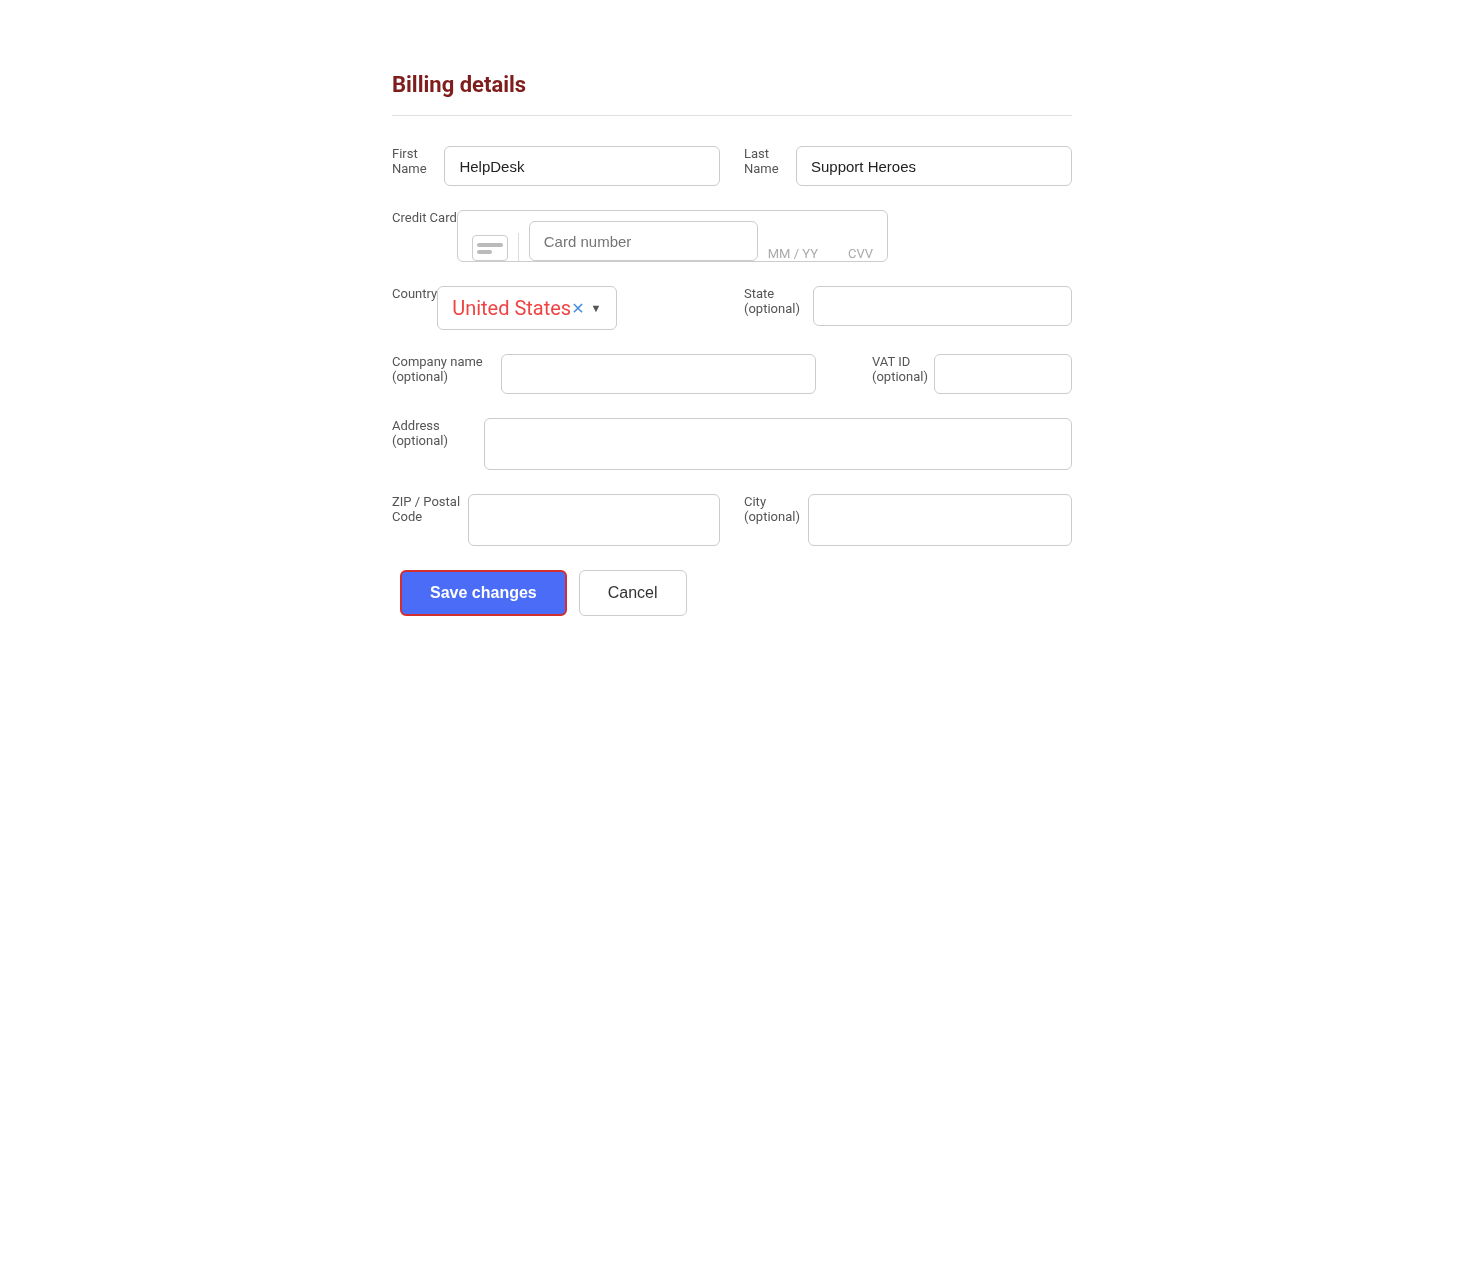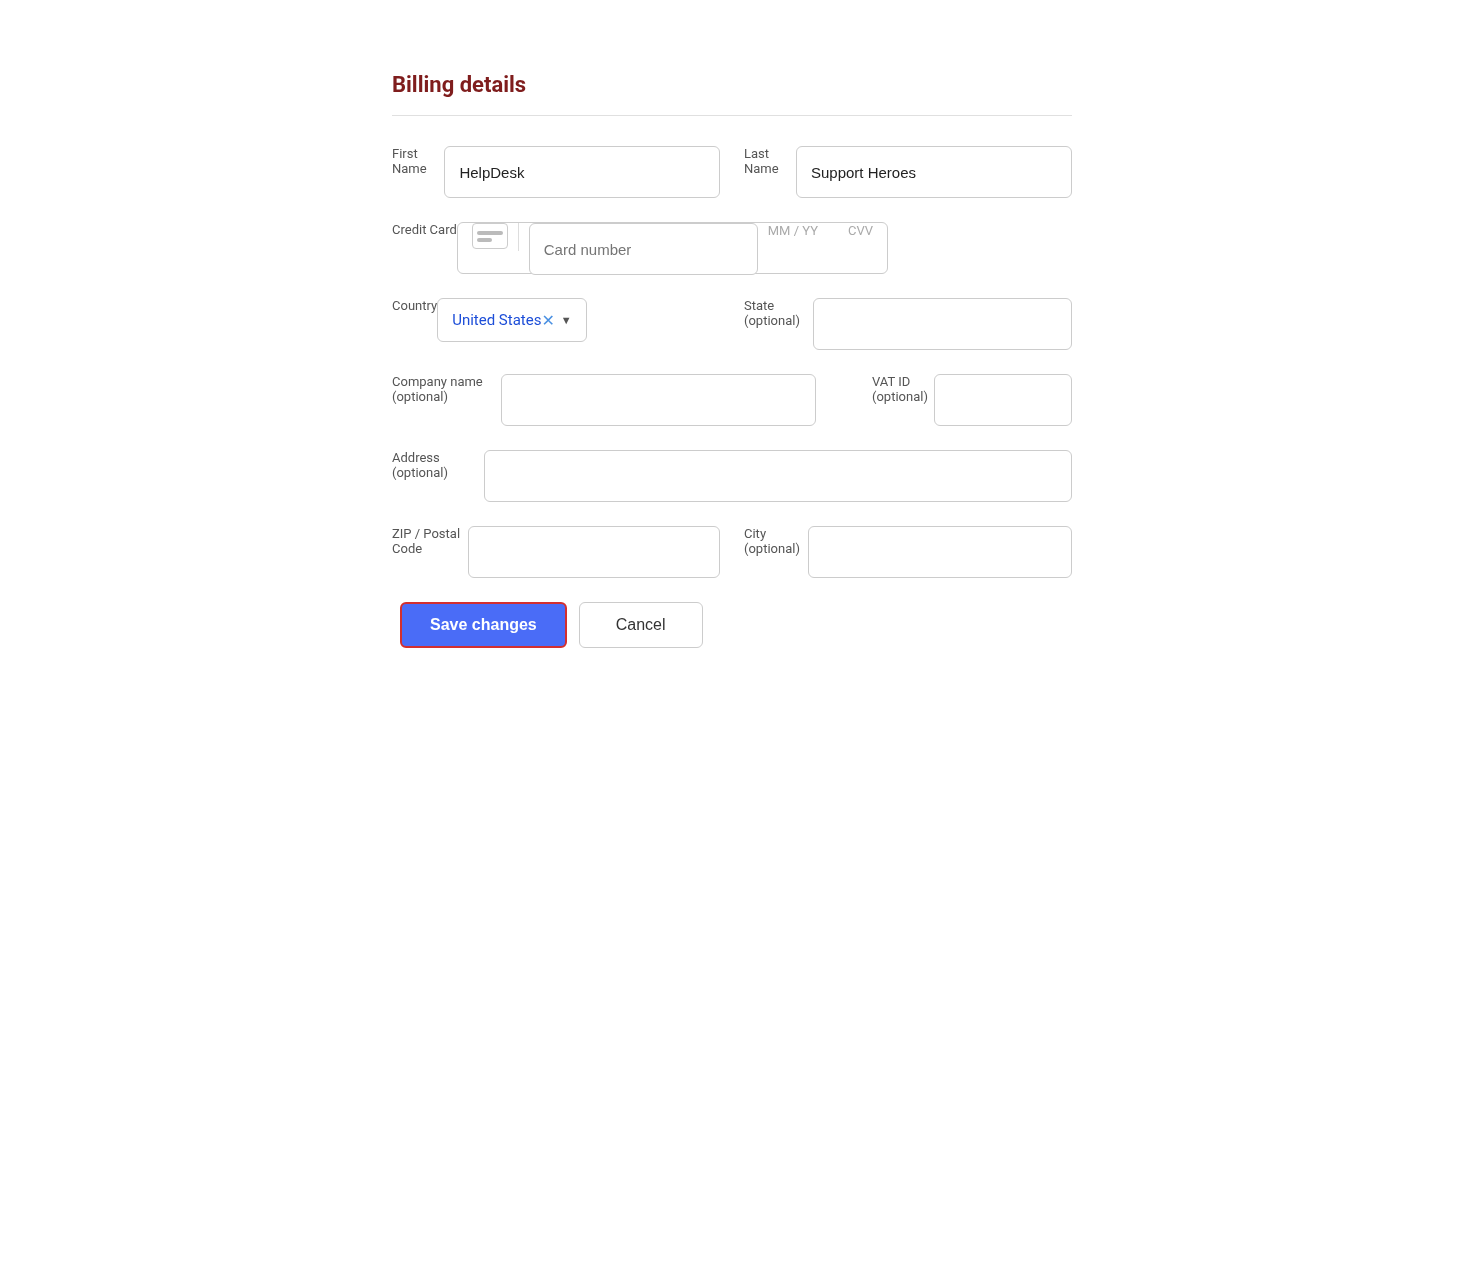--- a/index.html
+++ b/index.html
@@ -63,26 +63,26 @@
     input[type="text"],
     input[type="number"] {
       width: 100%;
       padding: 10px 14px;
       border: 1px solid #ccc;
       border-radius: 6px;
       font-size: 15px;
       color: #222;
       outline: none;
       background: #fff;
-      height: 52px;
+      height: 40px;
     }
 
     .credit-card-field {
       display: flex;
-      align-items: flex-start;
+      align-items: flex-end;
       border: 1px solid #ccc;
       border-radius: 6px;
       padding: 0 14px;
       height: 52px;
       background: #fff;
       gap: 10px;
     }
 
     .card-icon {
       display: flex;
@@ -144,22 +144,22 @@
       align-items: center;
       border: 1px solid #ccc;
       border-radius: 6px;
       padding: 0 14px;
       height: 44px;
       background: #fff;
     }
 
     .country-value {
       flex: 1;
-      font-size: 15px;
-      color: #1d4ed8;
+      font-size: 20px;
+      color: #ef4444;
     }
 
     .country-clear {
       color: #4a90e2;
       font-size: 16px;
       cursor: pointer;
       margin-right: 6px;
       font-weight: 300;
     }
 
@@ -185,21 +185,21 @@
       font-weight: 600;
       cursor: pointer;
       outline: none;
     }
 
     .btn-cancel {
       background: #fff;
       color: #333;
       border: 1px solid #ccc;
       border-radius: 6px;
-      padding: 12px 36px;
+      padding: 12px 28px;
       font-size: 16px;
       font-weight: 400;
       cursor: pointer;
       outline: none;
     }
 
     .vat-group {
       flex: 0 0 200px;
       margin-left: 32px;
     }

